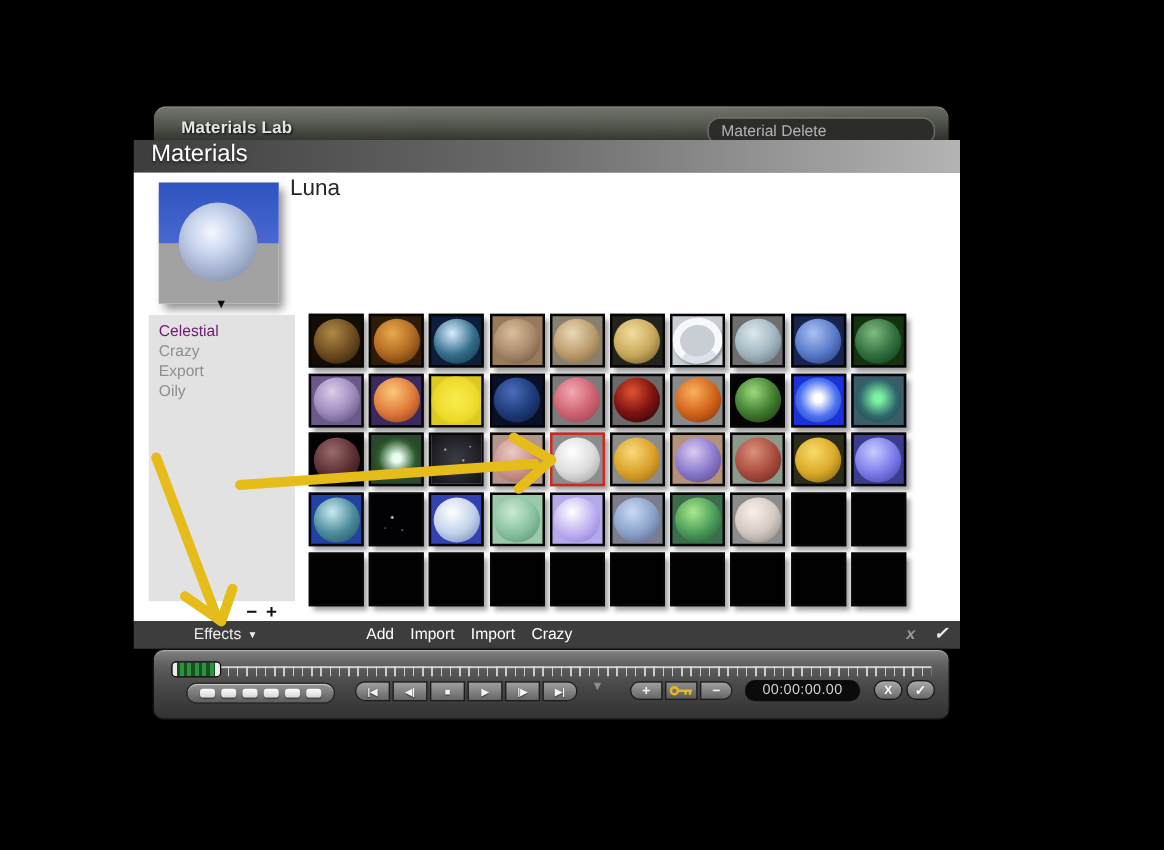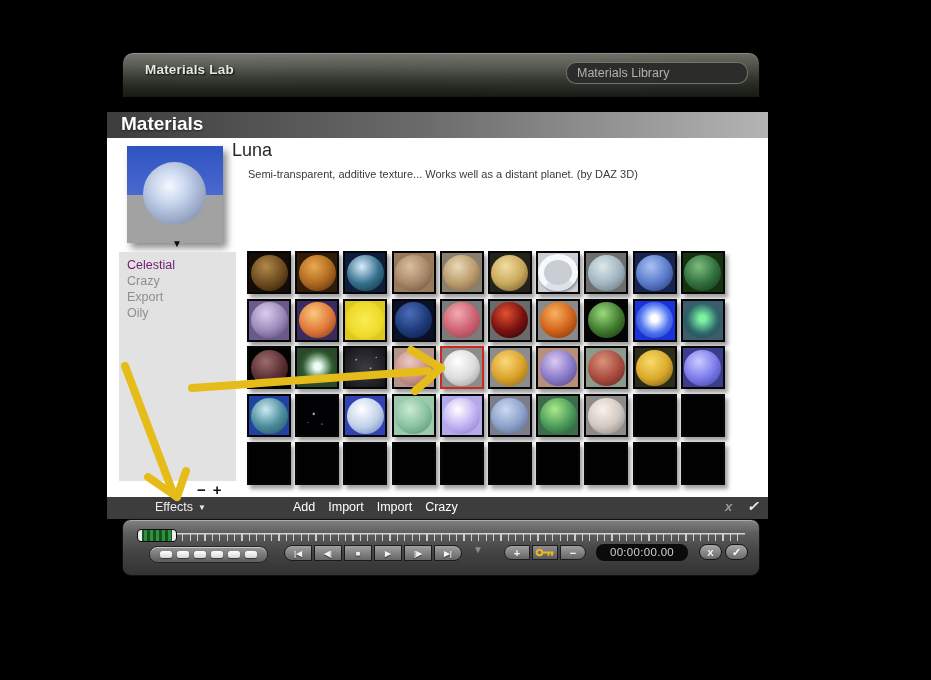--- a/index.html
+++ b/index.html
@@ -1,37 +1,37 @@
 <!DOCTYPE html>
 <html><head>
 <meta charset="utf-8">
 <style>
   html,body{margin:0;padding:0;background:#000;}
   .stage{position:relative;width:931px;height:680px;background:#000;overflow:hidden;
          font-family:"Liberation Sans",sans-serif;}
   .abs{position:absolute;}
 
   
-  .titlebar{left:122px;top:52px;width:636px;height:44px;border-radius:11px 11px 0 0;
+  .titlebar{left:122px;top:84px;width:636px;height:44px;border-radius:11px 11px 0 0;
     background:
       radial-gradient(130% 160% at 18% 0%, rgba(255,255,255,0.10), rgba(255,255,255,0) 55%),
       radial-gradient(60% 120% at 70% 30%, rgba(255,255,255,0.05), rgba(255,255,255,0) 60%),
       linear-gradient(180deg,#676b62 0%,#4c5047 30%,#343730 55%,#242620 78%,#181a16 100%);
     border:1px solid #060606;border-bottom:none;
     box-shadow:inset 0 1px 0 rgba(255,255,255,0.22), 0 4px 10px rgba(0,0,0,0.7);}
   .titlebar-title{left:22px;top:9px;font-size:13.5px;font-weight:bold;color:#e3e7e1;
     text-shadow:1px 1px 2px rgba(0,0,0,0.95);letter-spacing:0.2px;}
   .library-field{right:11px;top:9px;width:170px;height:20px;border-radius:10px;
     background:#2c2c2a;border:1px solid rgba(200,200,190,0.45);
     color:#b2b2b2;font-size:12.5px;line-height:20px;padding-left:10px;}
 
   
   .header-band{left:107px;top:112px;width:661px;height:26px;
     background:linear-gradient(90deg,#3d3d3d 0%,#6b6b6b 48%,#b4b4b4 100%);}
-  .header-label{left:14px;top:1px;font-size:19px;font-weight:bold;color:#fff;
+  .header-label{left:14px;top:1px;font-size:19px;font-weight:normal;color:#fff;
     text-shadow:0 1px 2px rgba(0,0,0,0.55);}
 
   
   .content{left:107px;top:138px;width:661px;height:359px;background:#fff;}
 
   .preview{left:127px;top:146px;width:96px;height:97px;
     box-shadow:4px 5px 7px rgba(0,0,0,0.45);}
   .preview .sky{height:49px;background:linear-gradient(180deg,#2e54c0,#4a68d0);}
   .preview .ground{height:48px;background:#a2a2a2;}
   .preview .moon{position:absolute;left:16px;top:16px;width:63px;height:63px;border-radius:50%;
@@ -119,38 +119,37 @@
 
   .arrows{left:0;top:0;width:931px;height:680px;pointer-events:none;z-index:60;}
 </style>
 </head>
 <body>
 
 <div class="stage">
 
   <div class="abs titlebar">
     <div class="abs titlebar-title">Materials Lab</div>
-    <div class="abs library-field">Materials Library</div>
+    <div class="abs library-field">Material Delete</div>
   </div>
 
   <div class="abs header-band">
     <div class="abs header-label">Materials</div>
   </div>
 
   <div class="abs content"></div>
 
   <div class="abs preview">
     <div class="sky"></div>
     <div class="ground"></div>
     <div class="moon"></div>
   </div>
   <div class="abs preview-caret">▼</div>
 
   <div class="abs material-title">Luna</div>
-  <div class="abs material-desc">Semi-transparent, additive texture... Works well as a distant planet. (by DAZ 3D)</div>
 
   <div class="abs cat-panel">
       <div class="cat-item selected">Celestial</div>
       <div class="cat-item">Crazy</div>
       <div class="cat-item">Export</div>
       <div class="cat-item">Oily</div>
     </div>
   <div class="abs zoom-ctrls">
     <span>−</span><span>+</span>
   </div>

